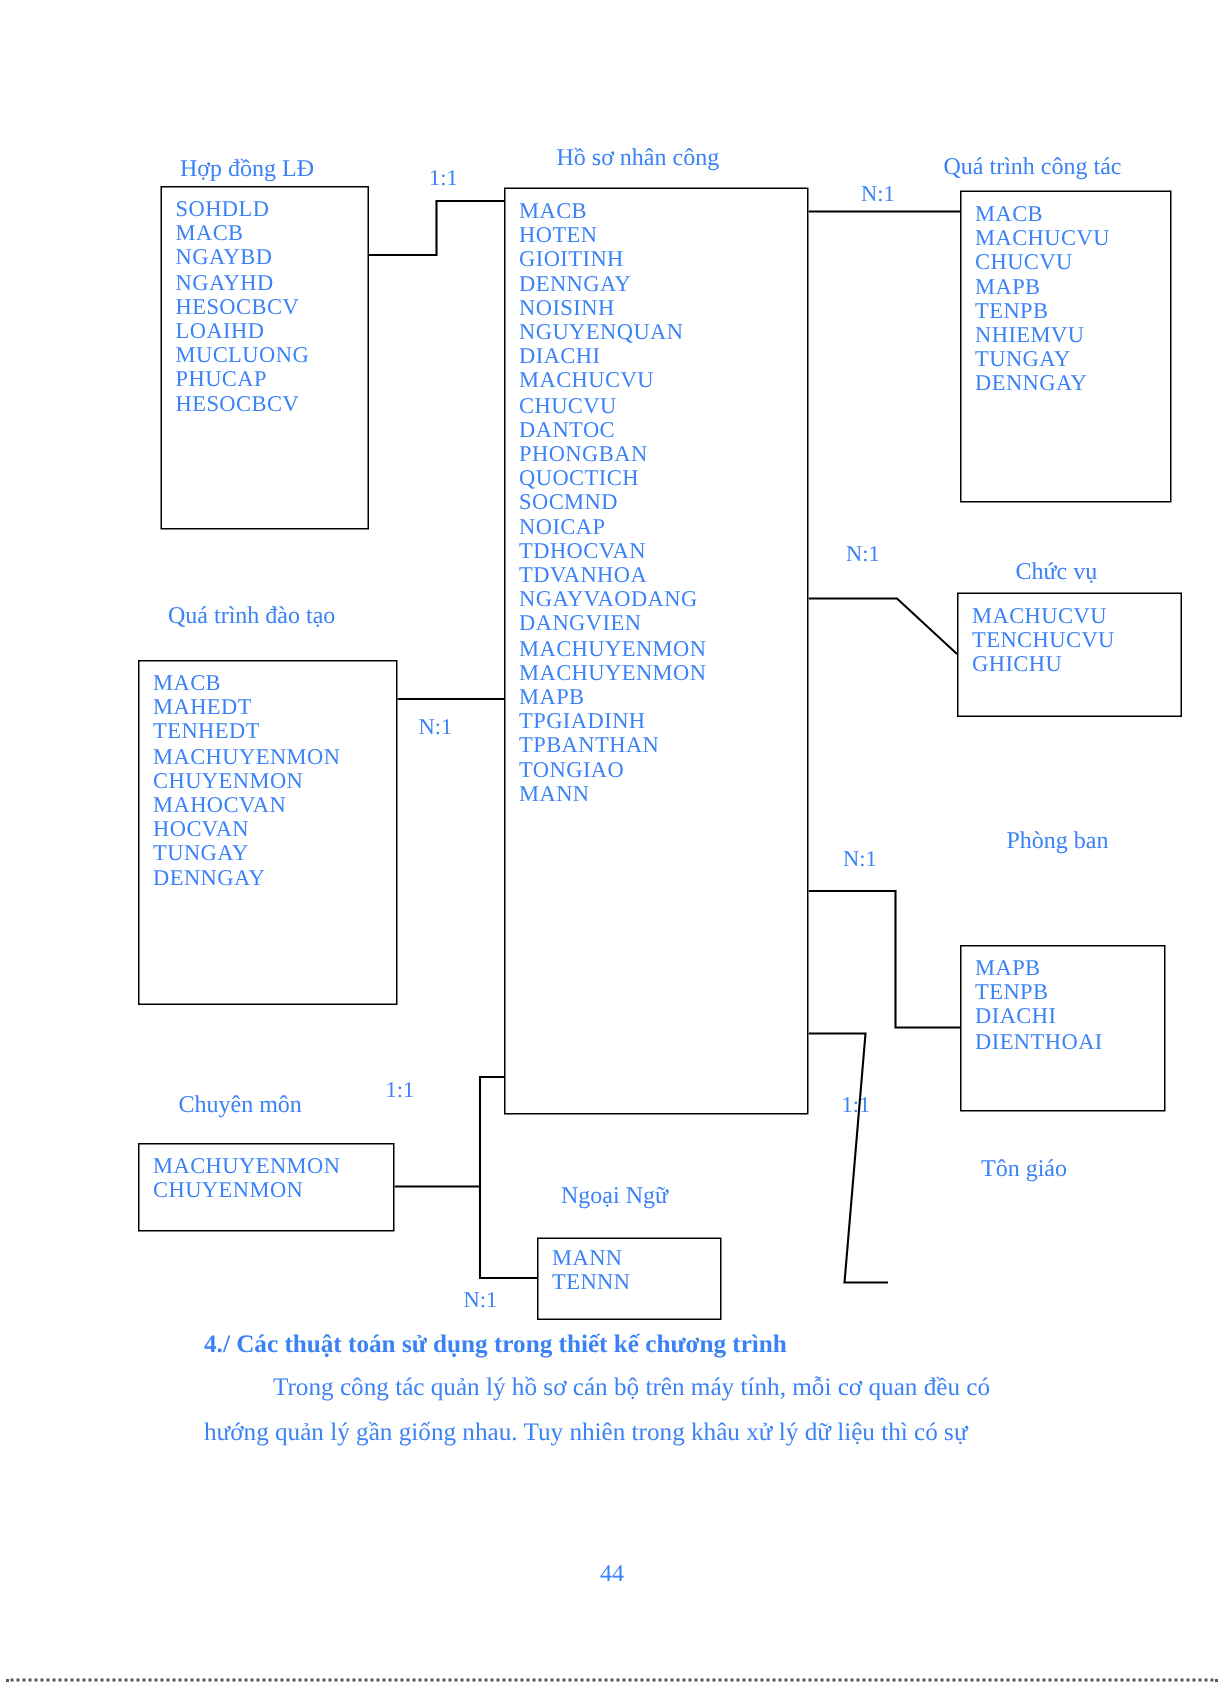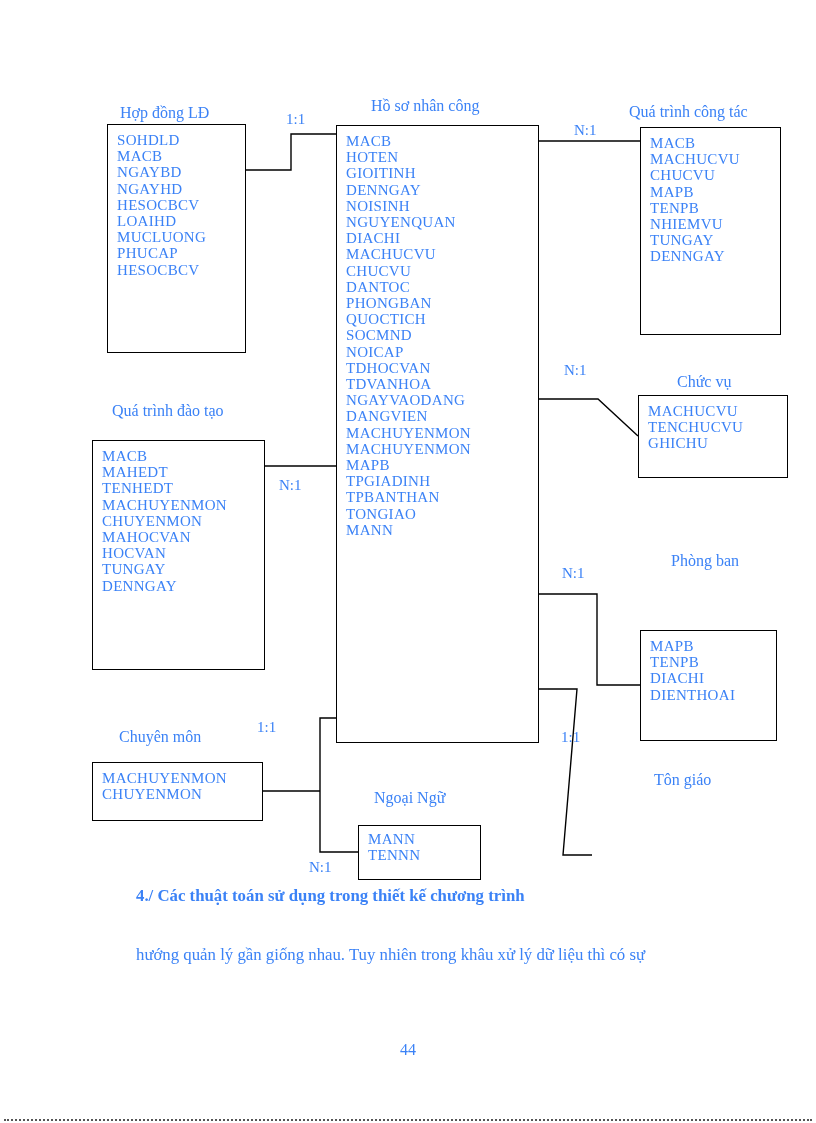--- a/index.html
+++ b/index.html
@@ -185,19 +185,20 @@
   <div class="rel-label" style="left:286px; top:111px;">1:1</div>
   <div class="rel-label" style="left:574px; top:122px;">N:1</div>
   <div class="rel-label" style="left:564px; top:362px;">N:1</div>
   <div class="rel-label" style="left:279px; top:477px;">N:1</div>
   <div class="rel-label" style="left:562px; top:565px;">N:1</div>
   <div class="rel-label" style="left:257px; top:719px;">1:1</div>
   <div class="rel-label" style="left:561px; top:729px;">1:1</div>
   <div class="rel-label" style="left:309px; top:859px;">N:1</div>
 
   <div class="heading" style="left:136px; top:886px;">4./ Các thuật toán sử dụng trong thiết kế chương trình</div>
+  <div class="body-line" style="left:182px; top:915px;">Trong công tác quản lý hồ sơ cán bộ trên máy tính, mỗi cơ quan đều có</div>
   <div class="body-line" style="left:136px; top:945px;">hướng quản lý gần giống nhau. Tuy nhiên trong khâu xử lý dữ liệu thì có sự</div>
 
   <div class="page-number" style="top:1041px;">44</div>
 
   <div class="bottom-rule"></div>
 
 </div>
 
 </body></html>

